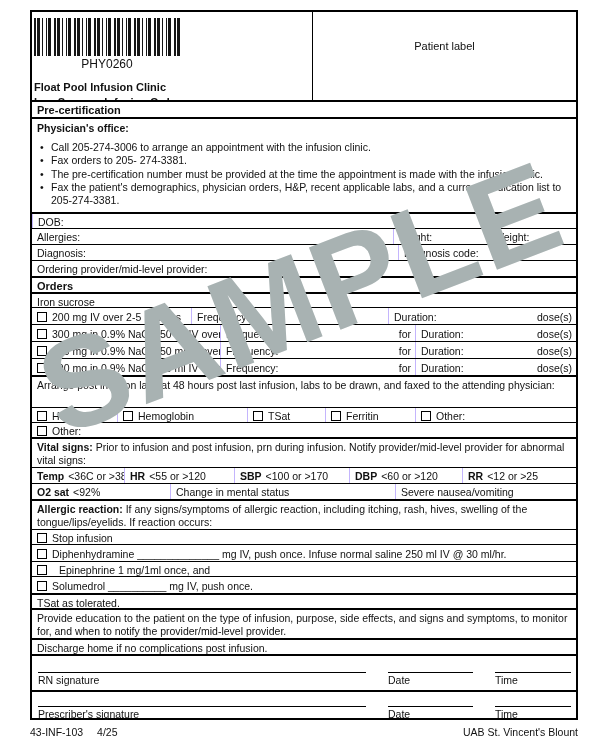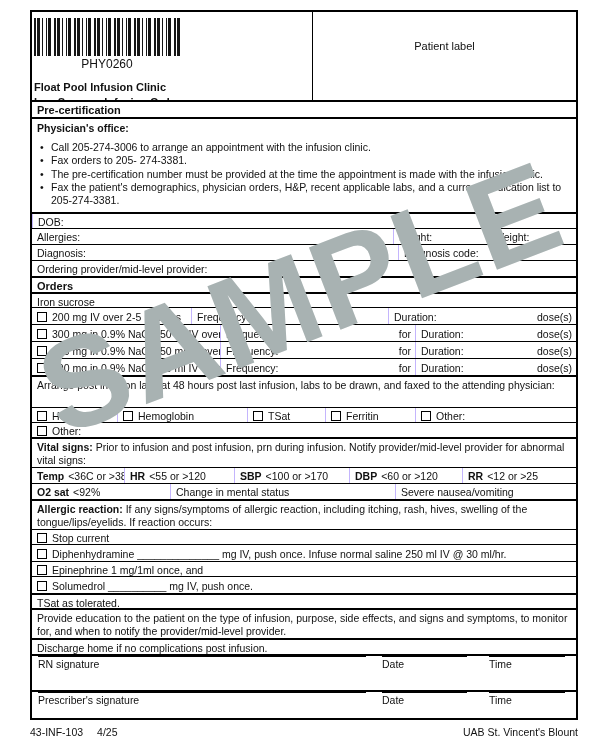--- a/index.html
+++ b/index.html
@@ -64,26 +64,26 @@
   .w-hct{flex:0 0 85px;}
   .w-hgb{flex:0 0 130px;}
   .w-tsat{flex:0 0 78px;}
   .w-ferr{flex:0 0 90px;}
   
   .v1a{flex:0 0 92px;}.v1b{flex:0 0 110px;}.v1c{flex:0 0 115px;}.v1d{flex:0 0 113px;}
   .v2a{flex:0 0 95px;}.v2b{flex:0 0 225px;margin-left:43px;}
   .vlab{font-weight:bold;margin-right:4px;}
   .vlab:empty{margin-right:0;}
   
-  .sigrow{display:flex;align-items:flex-start;padding:0 6px 3px 6px;}
+  .sigrow{display:flex;align-items:flex-end;padding:0 6px 3px 6px;}
   .sigcol{display:flex;flex-direction:column;}
   .sigline{border-bottom:1.5px solid #000;height:0;}
   .siglab{padding-top:1px;font-size:10.5px;}
   .sig-main{flex:0 0 328px;}
-  .sig-date{flex:0 0 85px;margin-left:16px;}
+  .sig-date{flex:0 0 85px;margin-left:22px;}
   .sig-time{flex:0 0 76px;margin-left:22px;}
   
   .watermark{
     position:absolute;left:24px;top:224px;width:552px;z-index:20;
     font-size:128px;font-weight:bold;letter-spacing:2px;color:#a8b2b2;
     transform:rotate(-21deg);transform-origin:center;pointer-events:none;
     font-family:"Liberation Sans",sans-serif;white-space:nowrap;text-align:center;
   }
   
   .footer{position:absolute;left:30px;top:726px;width:548px;display:flex;
@@ -306,29 +306,29 @@
         </div>
     </div>
   </div>
 
   <div class="row bt2 h-intro30 pad wrap">
     <span class="bold">Allergic reaction:</span><span> If any signs/symptoms of allergic reaction, including itching, rash, hives, swelling of the tongue/lips/eyelids. If reaction occurs:</span>
   </div>
 
   <div class="row h-15 pad" style="display:flex;align-items:center;">
     <span class="cb"></span>
-    <span>Stop current</span>
+    <span>Stop infusion</span>
   </div>
 
   <div class="row h-17 pad" style="display:flex;align-items:center;">
     <span class="cb"></span>
     <span>Diphenhydramine ______________ mg IV, push once.  Infuse normal saline 250 ml IV @ 30 ml/hr.</span>
   </div>
 
-  <div class="row h-15 pad" style="display:flex;align-items:center;">
+  <div class="row h-15 pad" style="display:flex;align-items:center;gap:7px;">
     <span class="cb"></span>
     <span>Epinephrine 1 mg/1ml once, and</span>
   </div>
 
   <div class="row h-17 pad" style="display:flex;align-items:center;">
     <span class="cb"></span>
     <span>Solumedrol __________ mg IV, push once.</span>
   </div>
 
   <div class="row bt2 h-15 pad">

